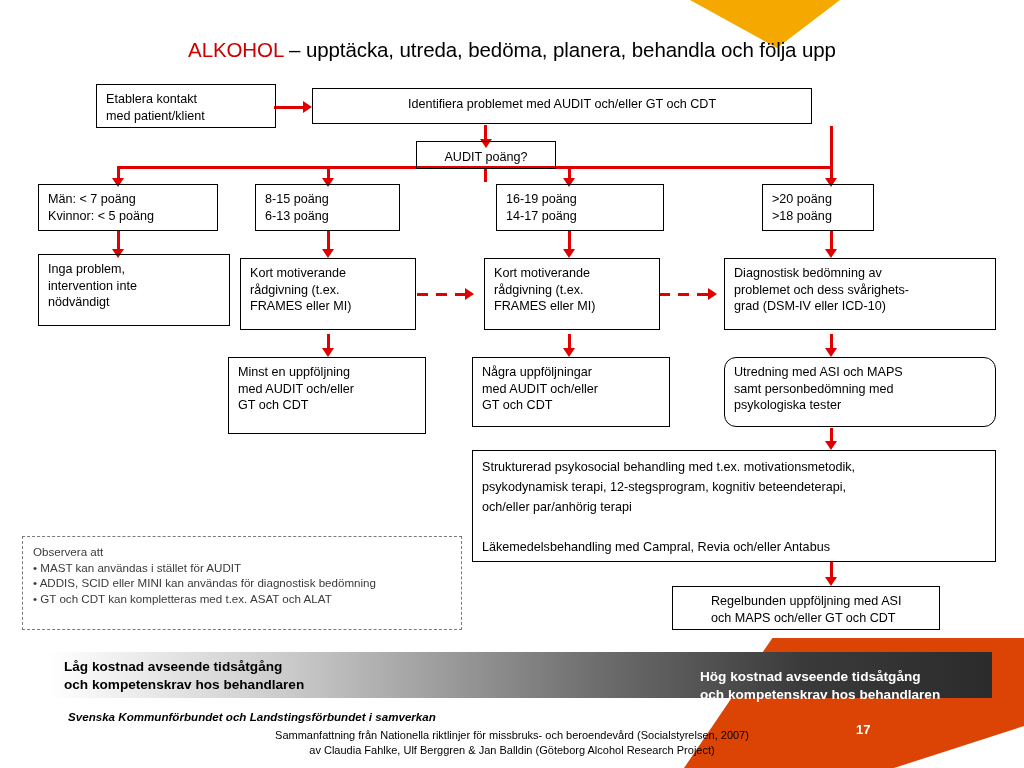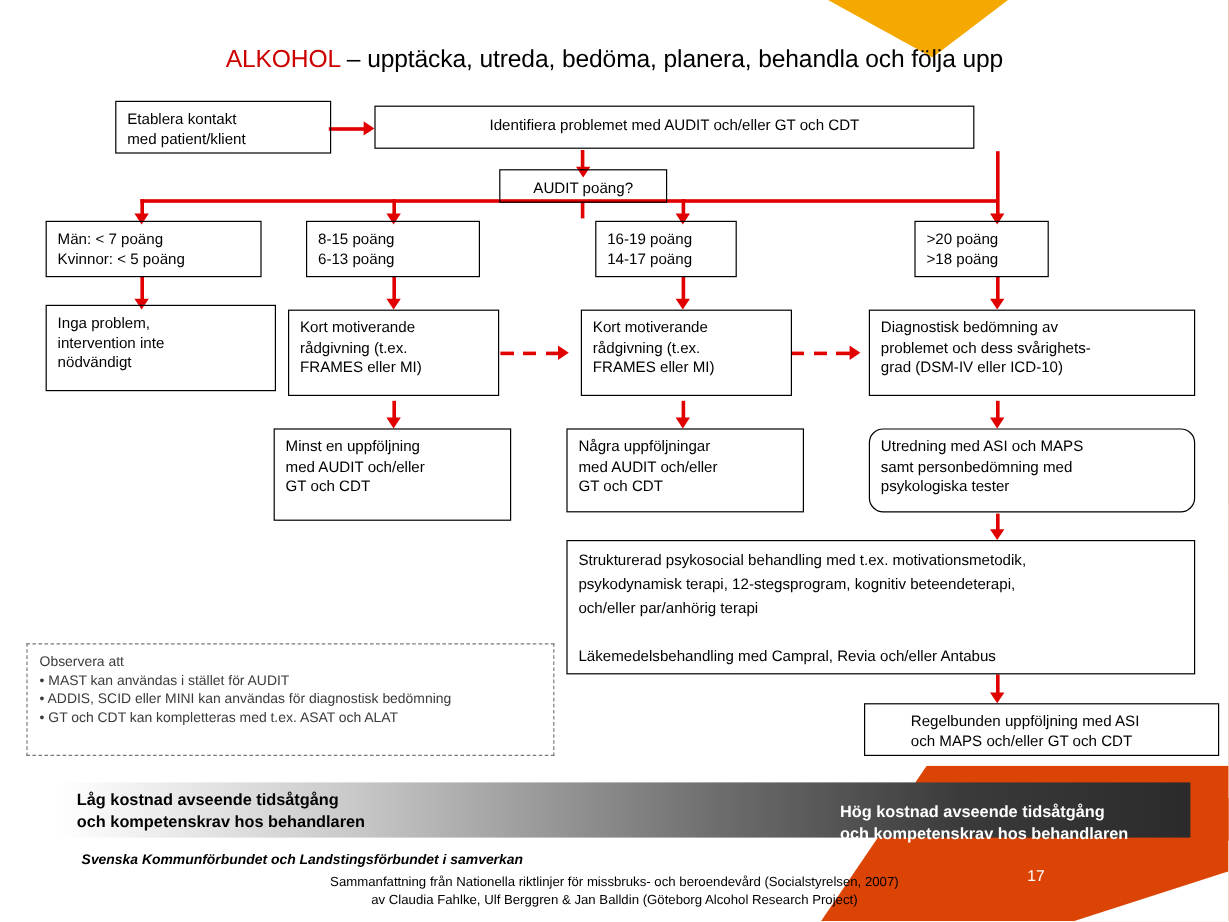--- a/index.html
+++ b/index.html
@@ -224,21 +224,21 @@
     font-size: 11px;
     line-height: 15px;
     color: #000000;
     white-space: pre-line;
   }
   .page-num {
     position: absolute;
     left: 856px;
     top: 722px;
     font-size: 13px;
-    font-weight: normal;
+    font-weight: bold;
     color: #ffffff;
   }
 </style>
 </head>
 <body>
 
 <div id="stage">
 
   <div class="bg-orange-block"></div>
   <div class="bg-orange-swoosh"></div>
@@ -314,21 +314,21 @@
   <div class="box center" style="left:312px; top:88px; width:500px; height:36px;">Identifiera problemet med AUDIT och/eller GT och CDT</div>
 
   <div class="box center" style="left:416px; top:141px; width:140px; height:28px;">AUDIT poäng?</div>
 
   <div class="box" style="left:38px; top:184px; width:180px; height:47px;">Män: &lt; 7 poäng
 Kvinnor: &lt; 5 poäng</div>
 
   <div class="box" style="left:255px; top:184px; width:145px; height:47px;">8-15 poäng
 6-13 poäng</div>
 
-  <div class="box" style="left:496px; top:184px; width:118px; height:47px;">16-19 poäng
+  <div class="box" style="left:496px; top:184px; width:168px; height:47px;">16-19 poäng
 14-17 poäng</div>
 
   <div class="box" style="left:762px; top:184px; width:112px; height:47px;">&gt;20 poäng
 &gt;18 poäng</div>
 
   <div class="box" style="left:38px; top:254px; width:192px; height:72px;">Inga problem,
 intervention inte
 nödvändigt</div>
 
   <div class="box" style="left:240px; top:258px; width:176px; height:72px;">Kort motiverande
@@ -354,21 +354,21 @@
   <div class="box" style="left:724px; top:357px; width:272px; height:70px;border-radius:12px;">Utredning med ASI och MAPS
 samt personbedömning med
 psykologiska tester</div>
 
   <div class="box" style="left:472px; top:450px; width:524px; height:112px; line-height:20px;">Strukturerad psykosocial behandling med t.ex. motivationsmetodik,
 psykodynamisk terapi, 12-stegsprogram, kognitiv beteendeterapi,
 och/eller par/anhörig terapi
 
 Läkemedelsbehandling med Campral, Revia och/eller Antabus</div>
 
-  <div class="box" style="left:720px; top:586px; width:296px; height:44px;padding-left:38px;">Regelbunden uppföljning med ASI
+  <div class="box" style="left:672px; top:586px; width:268px; height:44px;padding-left:38px;">Regelbunden uppföljning med ASI
 och MAPS och/eller GT och CDT</div>
 
   <div class="note">
     <div>Observera att</div>
     <div>• MAST kan användas i stället för AUDIT</div>
     <div>• ADDIS, SCID eller MINI kan användas för diagnostisk bedömning</div>
     <div>• GT och CDT kan kompletteras med t.ex. ASAT och ALAT</div>
   </div>
 
   <div class="cost-bar"></div>

